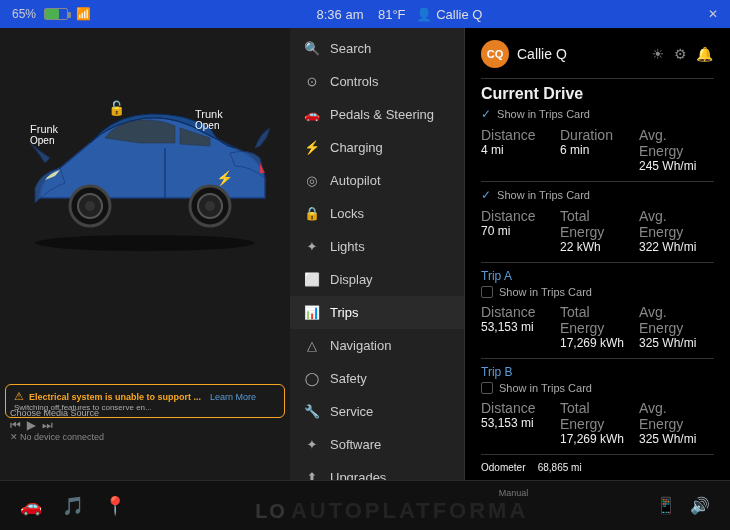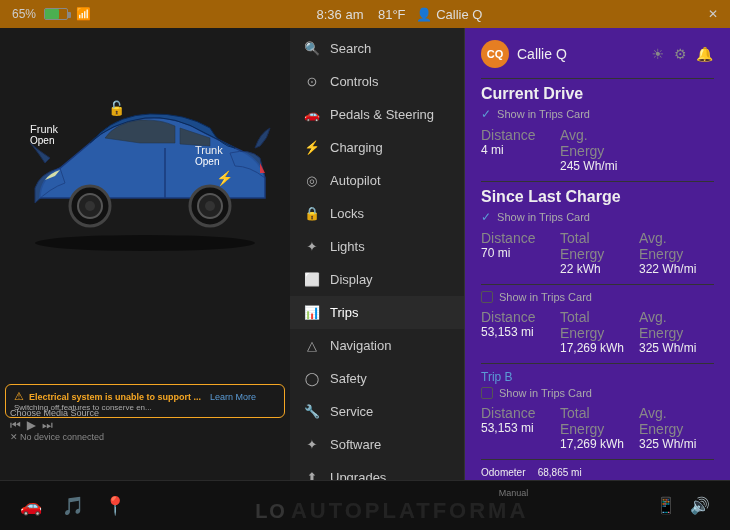--- a/index.html
+++ b/index.html
@@ -12,21 +12,21 @@
       overflow: hidden;
       position: relative;
     }
 
     
     .status-bar {
       display: flex;
       align-items: center;
       justify-content: space-between;
       padding: 4px 12px;
-      background: #a16207;
+      background: #1d4ed8;
       height: 28px;
       font-size: 12px;
       color: #ccc;
       text-align: center;
     }
     .status-left { display: flex; align-items: center; gap: 8px; }
     .status-center { font-size: 13px; color: #ddd; }
     .status-right { display: flex; align-items: center; gap: 8px; }
     .battery-bar {
       display: inline-flex; align-items: center; gap: 2px;
@@ -65,21 +65,21 @@
       width: 270px; height: 220px;
     }
 
     .frunk-label, .trunk-label {
       position: absolute;
       font-size: 11px;
       color: #eee;
       background: transparent;
     }
     .frunk-label { top: 95px; left: 30px; }
-    .trunk-label { top: 80px; left: 195px; margin-top: 36px; }
+    .trunk-label { top: 80px; left: 195px; }
     .frunk-label .open-text, .trunk-label .open-text {
       color: #fff; font-size: 10px;
     }
     .alert-bar {
       position: absolute;
       bottom: 10px;
       left: 5px;
       right: 5px;
       background: #1a1a1a;
       border: 1px solid #f5a623;
@@ -120,21 +120,21 @@
       color: #ccc;
       cursor: pointer;
       gap: 10px;
     }
     .menu-item.active { background: #2a2a2a; color: #fff; }
     .menu-icon { font-size: 13px; color: #aaa; width: 16px; text-align: center; }
 
     
     .right-panel {
       flex: 1;
-      background: #4c1d95;
+      background: #000000;
       padding: 12px 16px;
       overflow-y: auto;
     }
     .profile-row {
       display: flex;
       align-items: center;
       justify-content: space-between;
       margin-bottom: 10px;
     }
     .profile-left { display: flex; align-items: center; gap: 8px; }
@@ -387,30 +387,33 @@
       <div class="checkbox-row">
         <span class="checkmark">✓</span>
         <span>Show in Trips Card</span>
       </div>
       <div class="stats-row">
         <div class="stat-item">
           <div class="stat-label">Distance</div>
           <div class="stat-value">4 mi</div>
         </div>
         <div class="stat-item">
+          <div class="stat-label">Duration</div>
+          <div class="stat-value">6 min</div>
+        </div>
+        <div class="stat-item">
           <div class="stat-label">Avg. Energy</div>
           <div class="stat-value">245 Wh/mi</div>
         </div>
       </div>
     </div>
 
     <hr class="divider">
 
     <div>
-      <div class="section-title">Since Last Charge</div>
       <div class="checkbox-row">
         <span class="checkmark">✓</span>
         <span>Show in Trips Card</span>
       </div>
       <div class="stats-row">
         <div class="stat-item">
           <div class="stat-label">Distance</div>
           <div class="stat-value">70 mi</div>
         </div>
         <div class="stat-item">
@@ -420,20 +423,21 @@
         <div class="stat-item">
           <div class="stat-label">Avg. Energy</div>
           <div class="stat-value">322 Wh/mi</div>
         </div>
       </div>
     </div>
 
     <hr class="divider">
 
     <div>
+      <div class="trip-link">Trip A</div>
       <div class="checkbox-row">
         <span style="width:12px;height:12px;border:1px solid #555;display:inline-block;border-radius:2px;"></span>
         <span>Show in Trips Card</span>
       </div>
       <div class="stats-row">
         <div class="stat-item">
           <div class="stat-label">Distance</div>
           <div class="stat-value">53,153 mi</div>
         </div>
         <div class="stat-item">

